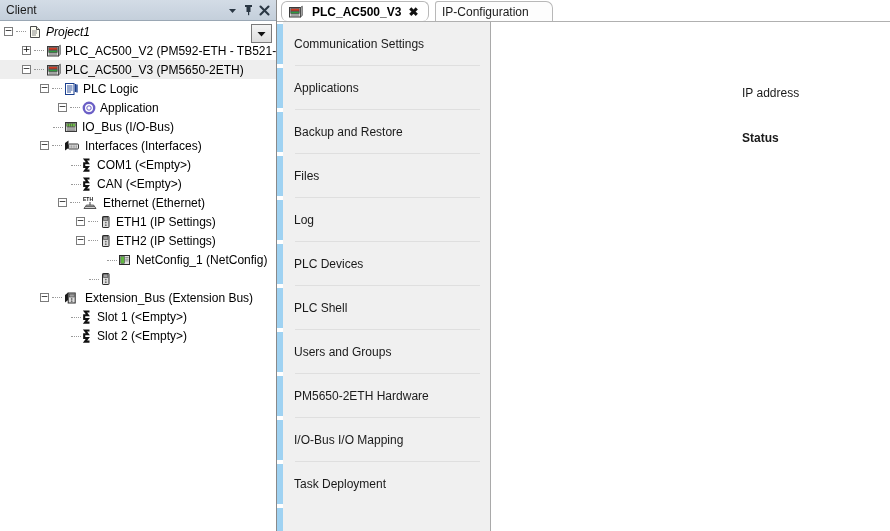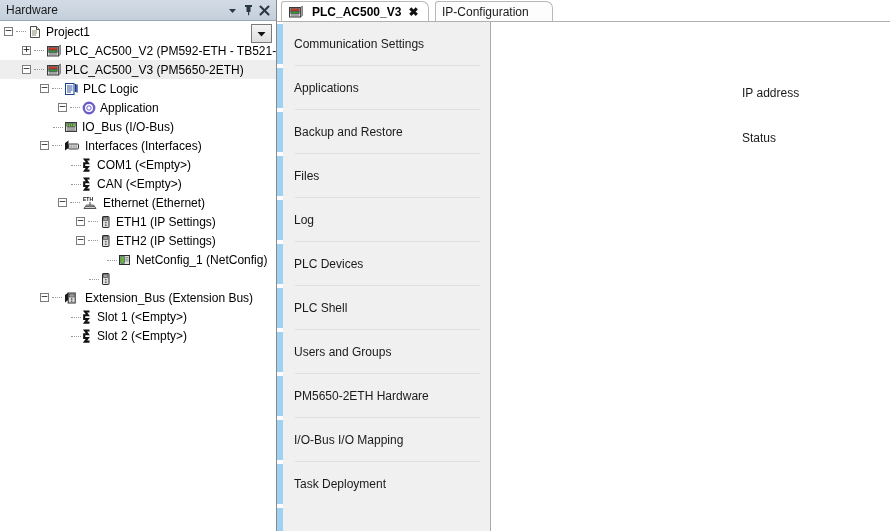--- a/index.html
+++ b/index.html
@@ -45,21 +45,21 @@
     border: 1px solid #7a7a7a;
     display:flex; align-items:center; justify-content:center;
     z-index: 5;
   }
   .row {
     position: relative; height: 19px; display: flex; align-items: center;
     white-space: nowrap;
   }
   .row.selected { background: #eeeeee; }
   .row .lbl { font-size: 12px; color:#000; }
-  .row .lbl.italic { }
+  .row .lbl.italic { font-style: italic; }
   .expander {
     width: 9px; height: 9px; border: 1px solid #7c7c7c; background:#fff;
     display:inline-flex; align-items:center; justify-content:center;
     font-size: 9px; line-height: 7px; color:#000; box-sizing:border-box;
     margin-right: 3px; flex:none;
   }
   .expander i { font-style: normal; position: relative; top:-1px; font-family:"DejaVu Sans", sans-serif; font-size:9px;}
   .spacer { flex: none; }
   .dotline { flex:none; width:10px; height:1px; border-top:1px dotted #999; margin-right:2px;}
   .icon { flex:none; margin-right:4px; display:flex; align-items:center; }
@@ -78,21 +78,21 @@
     position: absolute; top: 1px; height: 20px;
     display: flex; align-items: center; gap: 5px;
     padding: 0 8px 0 6px;
     box-sizing: border-box;
     font-size: 12px;
     background: #fbfbfb;
     border: 1px solid #b8b8b8;
     border-bottom: none;
     border-radius: 3px 7px 0 0;
   }
-  .tab.active { background:#ffffff; z-index:3; font-weight: bold; }
+  .tab.active { background:#ffffff; z-index:3; font-weight: bold; border-radius: 6px; }
   .tab.inactive { background:#fdfdfd; color:#1a1a1a; z-index:2;}
   .tab .closex { font-size: 12px; font-weight: bold; color:#111; margin-left:2px; cursor:pointer;}
 
   #editor {
     position: absolute; left:0; top: 22px; right:0; bottom:0;
     background:#ffffff;
   }
 
   
   #cat-list {
@@ -129,21 +129,21 @@
   }
   .field-label { position:absolute; font-size:12px; color:#1a1a1a; }
 </style>
 </head>
 <body>
 
 <div id="root">
 
   <div id="devices-panel">
     <div id="devices-header">
-      <span class="title">Hardware</span>
+      <span class="title">Client</span>
       <span class="hdr-btn">
         <svg width="11" height="11" viewBox="0 0 11 11">
             <polygon points="2,4 9,4 5.5,8" fill="#2a3744"></polygon>
           </svg>
       </span>
       <span class="hdr-btn">
         <svg width="11" height="12" viewBox="0 0 11 12">
           <rect x="2" y="1" width="7" height="2" fill="#2a3744"></rect>
           <rect x="3.5" y="3" width="4" height="5" fill="#2a3744"></rect>
           <rect x="5" y="8" width="1.2" height="3.2" fill="#2a3744"></rect>
@@ -488,18 +488,18 @@
             <div class="cat-item">
               <span class="txt">Task Deployment</span>
             </div>
           </div>
       </div>
 
       <div id="form">
 
         <div class="field-label" style="left:250px; top:64px;">IP address</div>
 
-        <div class="field-label" style="left:250px; top:109px;">Status</div>
+        <div class="field-label" style="left:250px; top:109px;font-weight:bold;">Status</div>
 
       </div>
     </div>
   </div>
 </div>
 
 </body></html>

